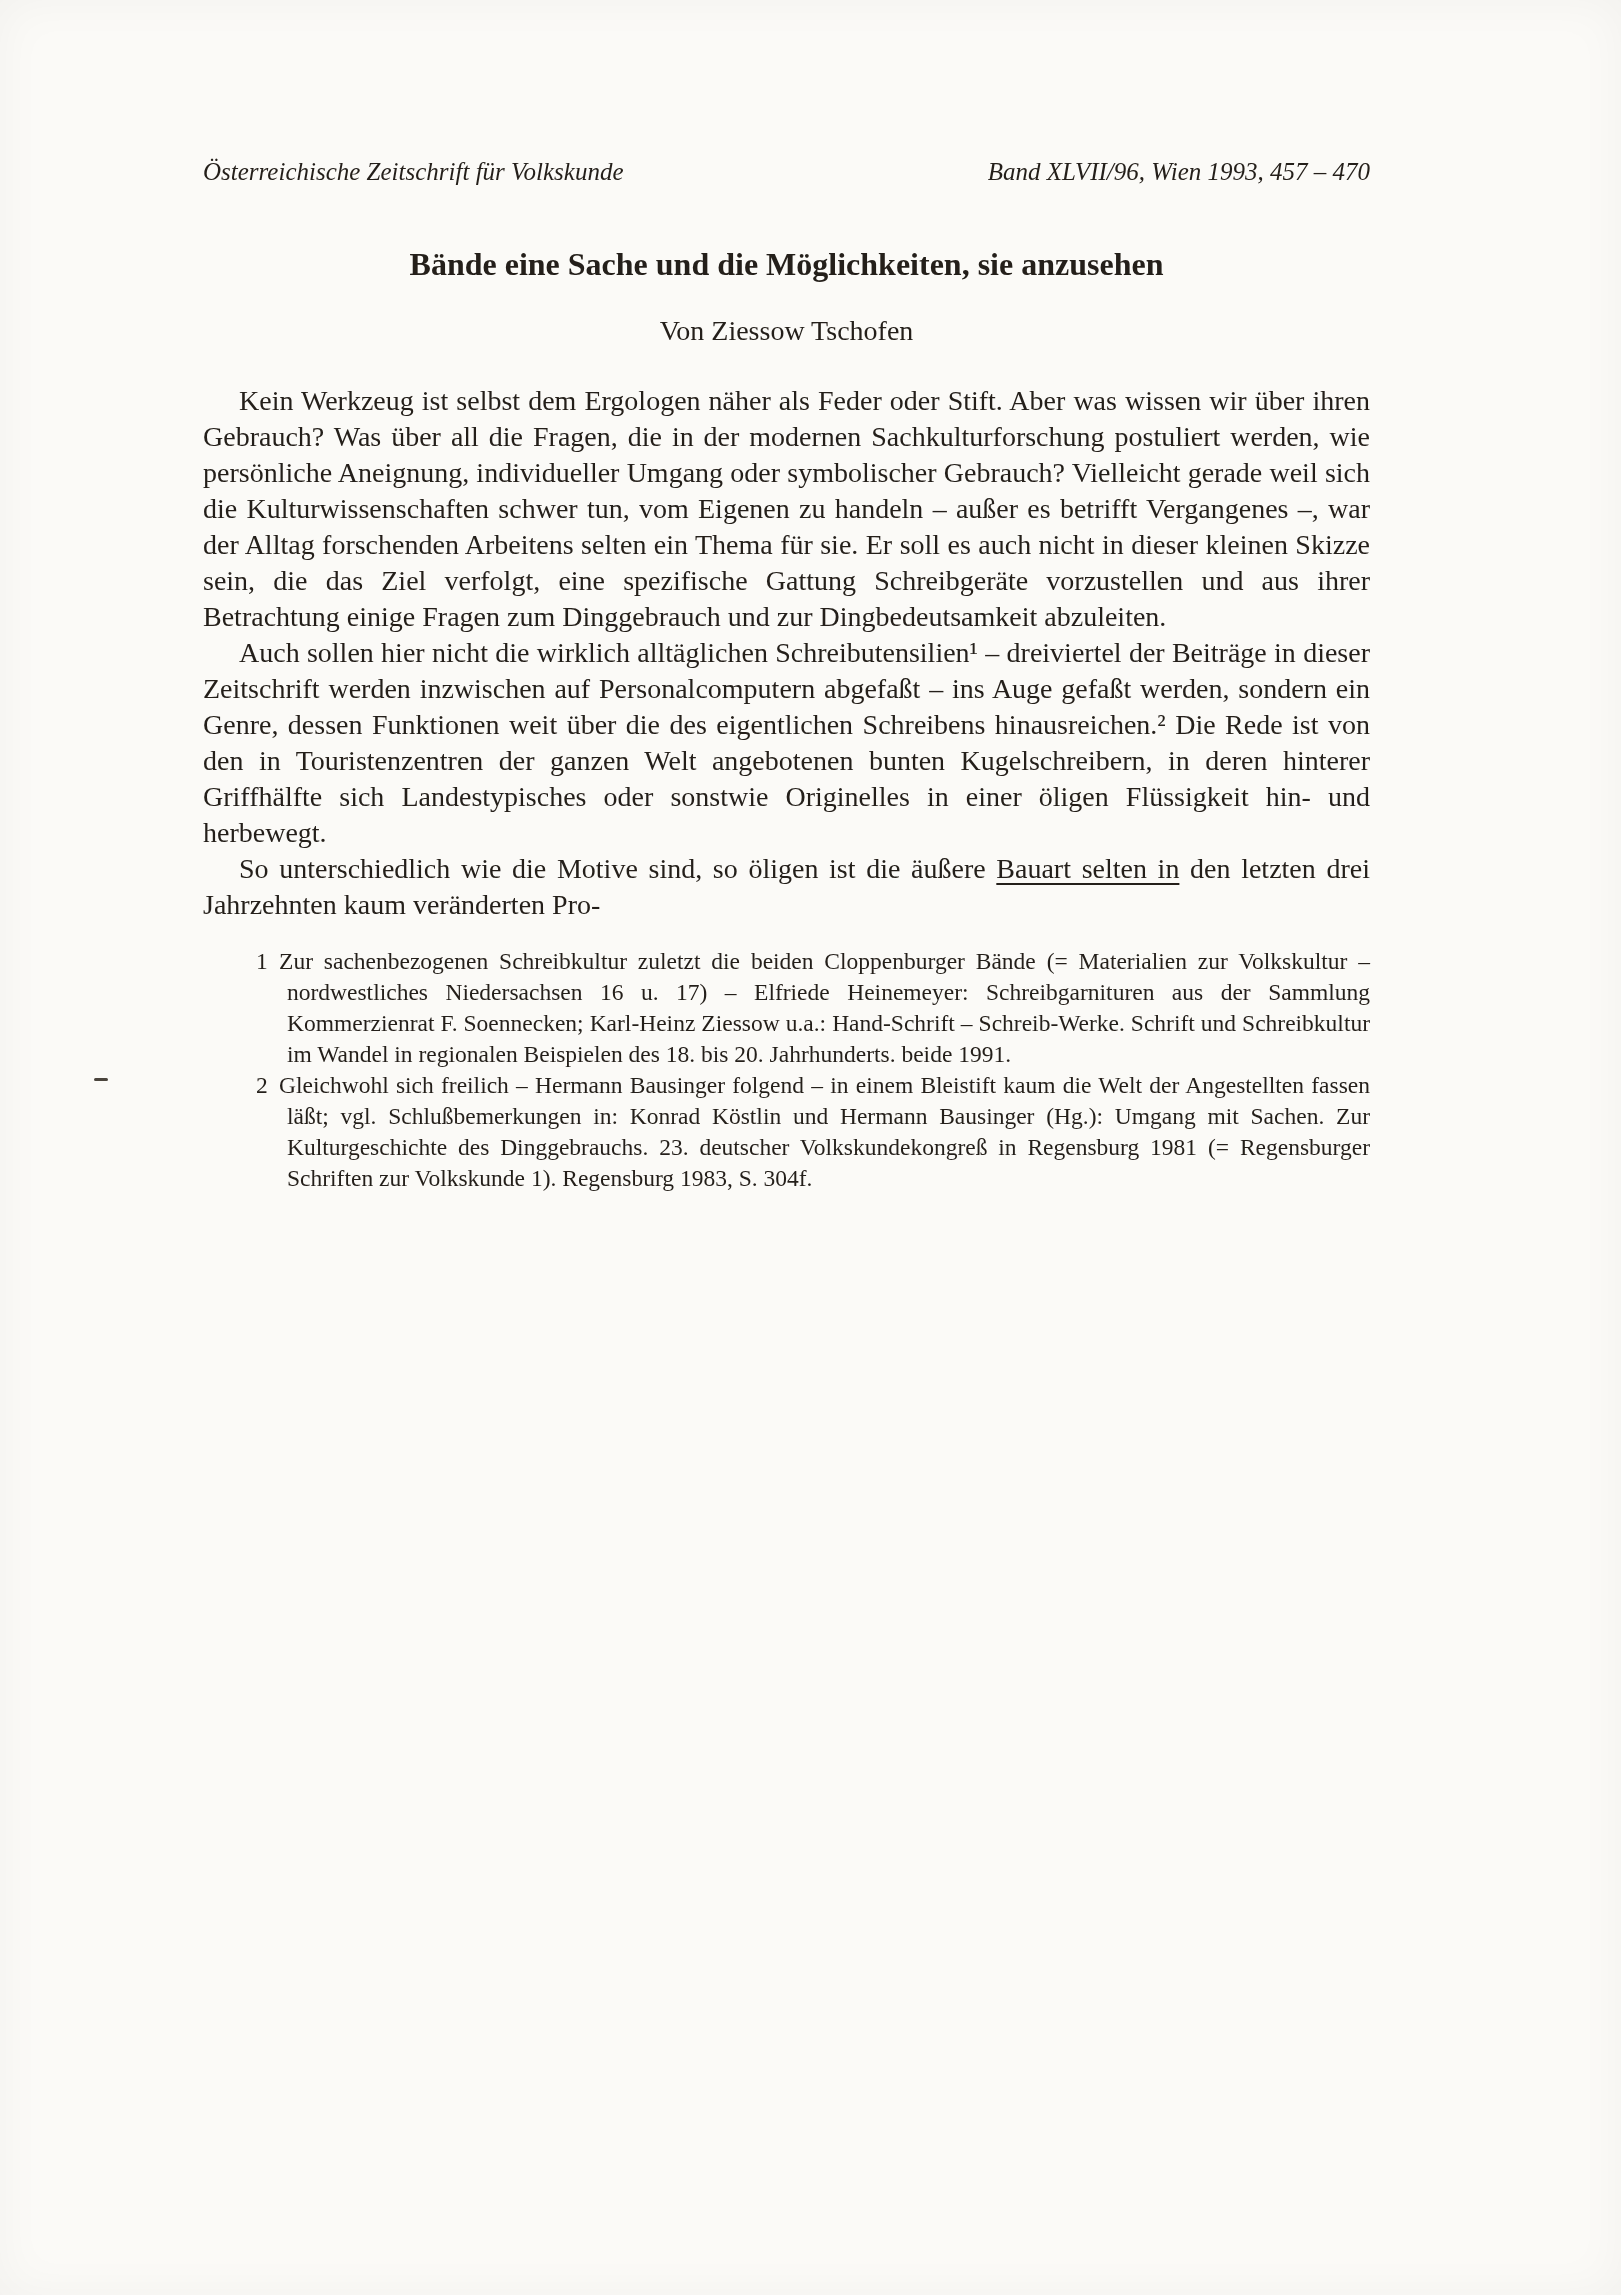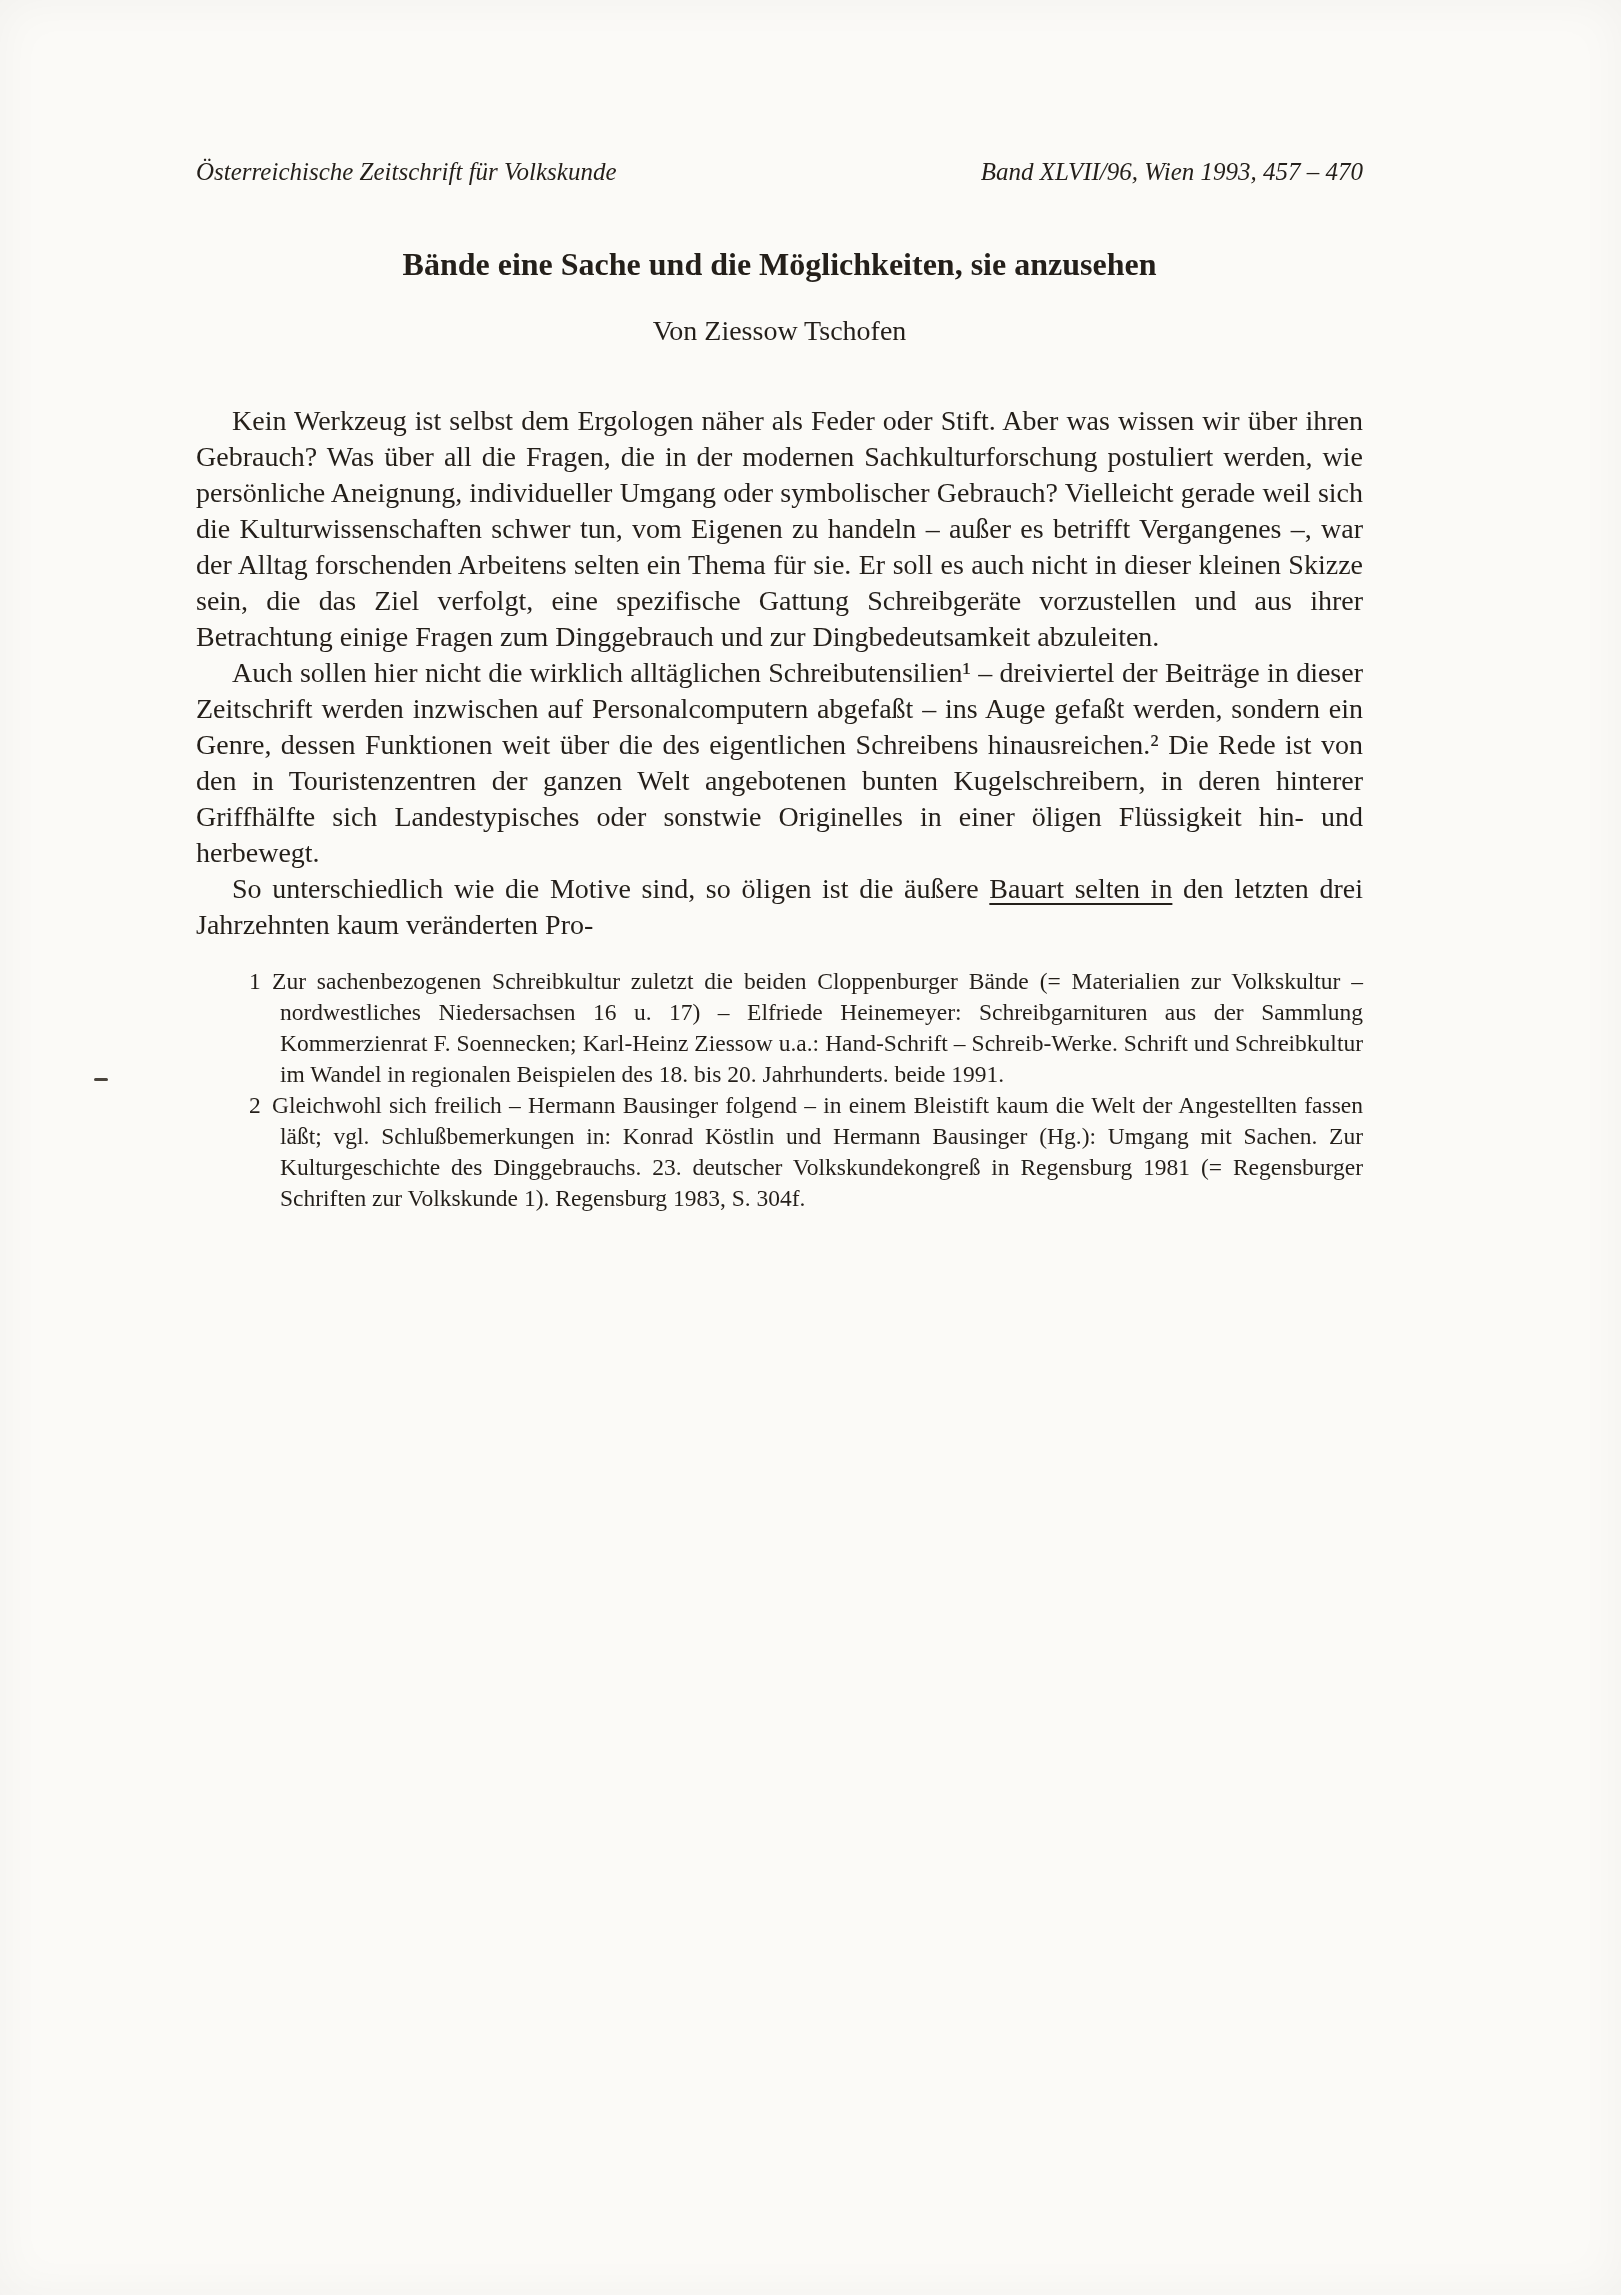--- a/index.html
+++ b/index.html
@@ -16,21 +16,21 @@
     position: relative;
     width: 1621px;
     height: 2295px;
     background: #fbfaf7;
     color: #241f1a;
     overflow: hidden;
     box-shadow: inset 0 0 49px rgba(0,0,0,0.04);
   }
   .content {
     position: absolute;
-    left: 196px;
+    left: 203px;
     top: 0;
     width: 1167px;
   }
   .header-row {
     margin-top: 156px;
     display: flex;
     justify-content: space-between;
     align-items: baseline;
     font-style: italic;
     font-size: 25px;
@@ -47,21 +47,21 @@
   .article-title .title-line {
     display: block;
   }
   .author-line {
     margin-top: 26px;
     text-align: center;
     font-size: 28px;
     line-height: 36px;
   }
   .body-text {
-    margin-top: 54px;
+    margin-top: 34px;
     font-size: 28px;
     line-height: 36px;
     text-align: justify;
   }
   .body-text p {
     margin: 0;
     text-indent: 36px;
   }
   .underlined-phrase {
     text-decoration: underline;

